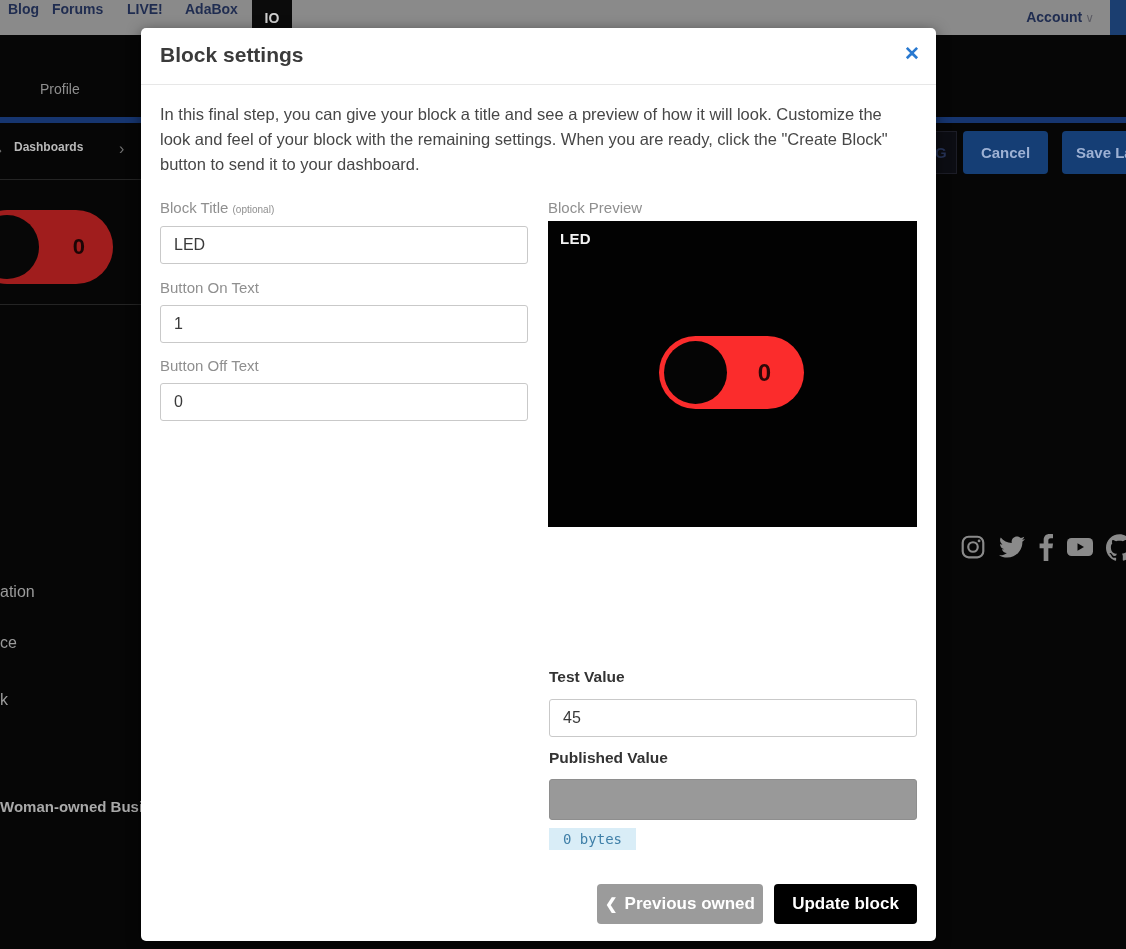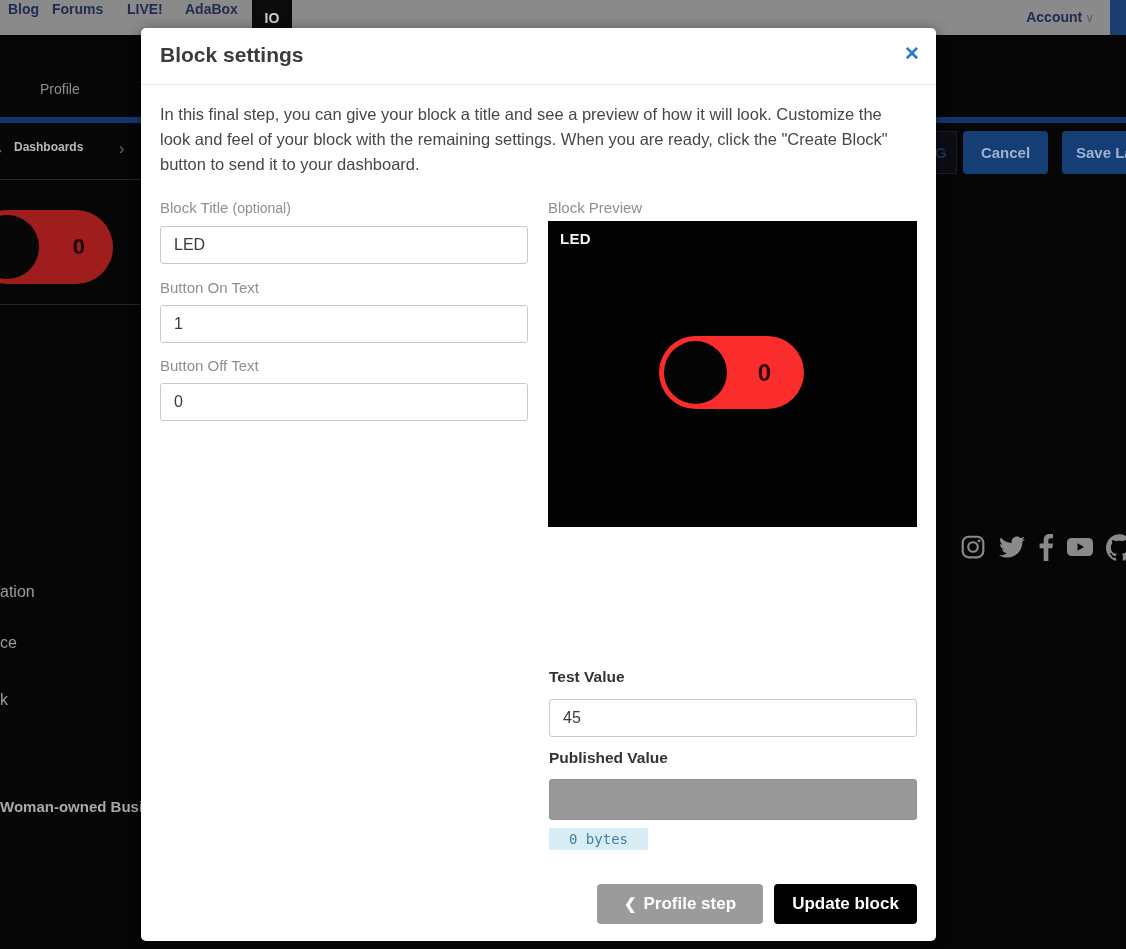--- a/index.html
+++ b/index.html
@@ -42,39 +42,39 @@
 
   
   .modal { position:absolute; left:141px; top:28px; width:795px; height:913px; background:#ffffff;
            border-radius:5px; box-shadow:0 3px 14px rgba(0,0,0,0.5); }
   .modal-title { position:absolute; left:19px; top:15px; font-size:21px; font-weight:600; color:#3b3b3b; }
   .modal-close { position:absolute; right:16px; top:14px; font-size:19px; font-weight:bold; color:#2979d0; cursor:pointer; }
   .modal-hr { position:absolute; left:0; top:56px; width:795px; height:1px; background:#e7e7e7; }
   .modal-intro { position:absolute; left:19px; top:74px; width:756px; font-size:16.5px; line-height:25px; color:#474747; }
 
   .field-label { position:absolute; font-size:15px; color:#8f8f8f; }
-  .field-label .opt { font-size:14px; }
+  .field-label .opt { font-size:10px; }
   .field-label.bold { color:#333; font-weight:bold; font-size:15.5px; }
   .text-input { position:absolute; width:368px; height:38px; border:1px solid #c9c9c9; border-radius:3px;
                 padding:0 13px; font-size:16px; color:#3a3a3a; font-family:"Liberation Sans", sans-serif; outline:none; }
   .text-input:disabled, .text-input.disabled { background:#999999; border-color:#8e8e8e; height:41px; }
 
   
   .preview-box { position:absolute; left:407px; top:193px; width:369px; height:306px; background:#020202; }
   .preview-title { position:absolute; left:12px; top:9px; color:#f2f2f2; font-size:15px; font-weight:bold; letter-spacing:0.3px; }
   .preview-toggle { position:absolute; left:111px; top:115px; width:145px; height:73px; border-radius:37px; background:#fb2c2c; cursor:pointer; }
   .preview-toggle .knob { position:absolute; left:5px; top:5px; width:63px; height:63px; border-radius:50%; background:#050505; }
   .preview-toggle .val { position:absolute; right:33px; top:0; height:73px; display:flex; align-items:center;
                          font-size:24px; font-weight:bold; color:#2d0808; }
 
   .block-desc { position:absolute; left:408px; top:518px; width:363px; font-size:16px; line-height:25.5px; color:#8f8f8f; }
   .block-desc b { color:#6e6e6e; font-weight:bold; }
 
   .bytes-badge { position:absolute; left:408px; top:800px; background:#d9edf7; color:#3f7fa8;
-                 font-family:"DejaVu Sans Mono", monospace; font-size:14px; padding:3px 20px; }
+                 font-family:"DejaVu Sans Mono", monospace; font-size:14px; padding:3px 14px; }
 
   .modal-btn { position:absolute; top:856px; height:40px; border:none; border-radius:4px; color:#ffffff;
                font-size:17px; font-weight:bold; font-family:"Liberation Sans", sans-serif; cursor:pointer;
                display:flex; align-items:center; justify-content:center; }
   .modal-btn.prev { left:456px; width:166px; background:#9b9b9b; }
   .modal-btn.prev .chev { font-size:15px; margin-right:7px; }
   .modal-btn.update { left:633px; width:143px; background:#000000; }
 </style>
 </head>
 <body>
@@ -176,18 +176,18 @@
     <div class="field-label bold" style="left:408px; top:640px">Test Value</div>
     <input class="text-input" style="left: 408px; top: 671px;" value="45">
 
     <div class="field-label bold" style="left:408px; top:721px">Published Value</div>
     <input class="text-input disabled" style="left: 408px; top: 751px;" disabled="" value="">
 
     <span class="bytes-badge">0 bytes</span>
 
     <button class="modal-btn prev">
       <span class="chev">❮</span>
-      <span>Profile step</span>
+      <span>Previous owned</span>
     </button>
     <button class="modal-btn update">Update block</button>
   </div>
 
 </div>
 
 </body></html>

